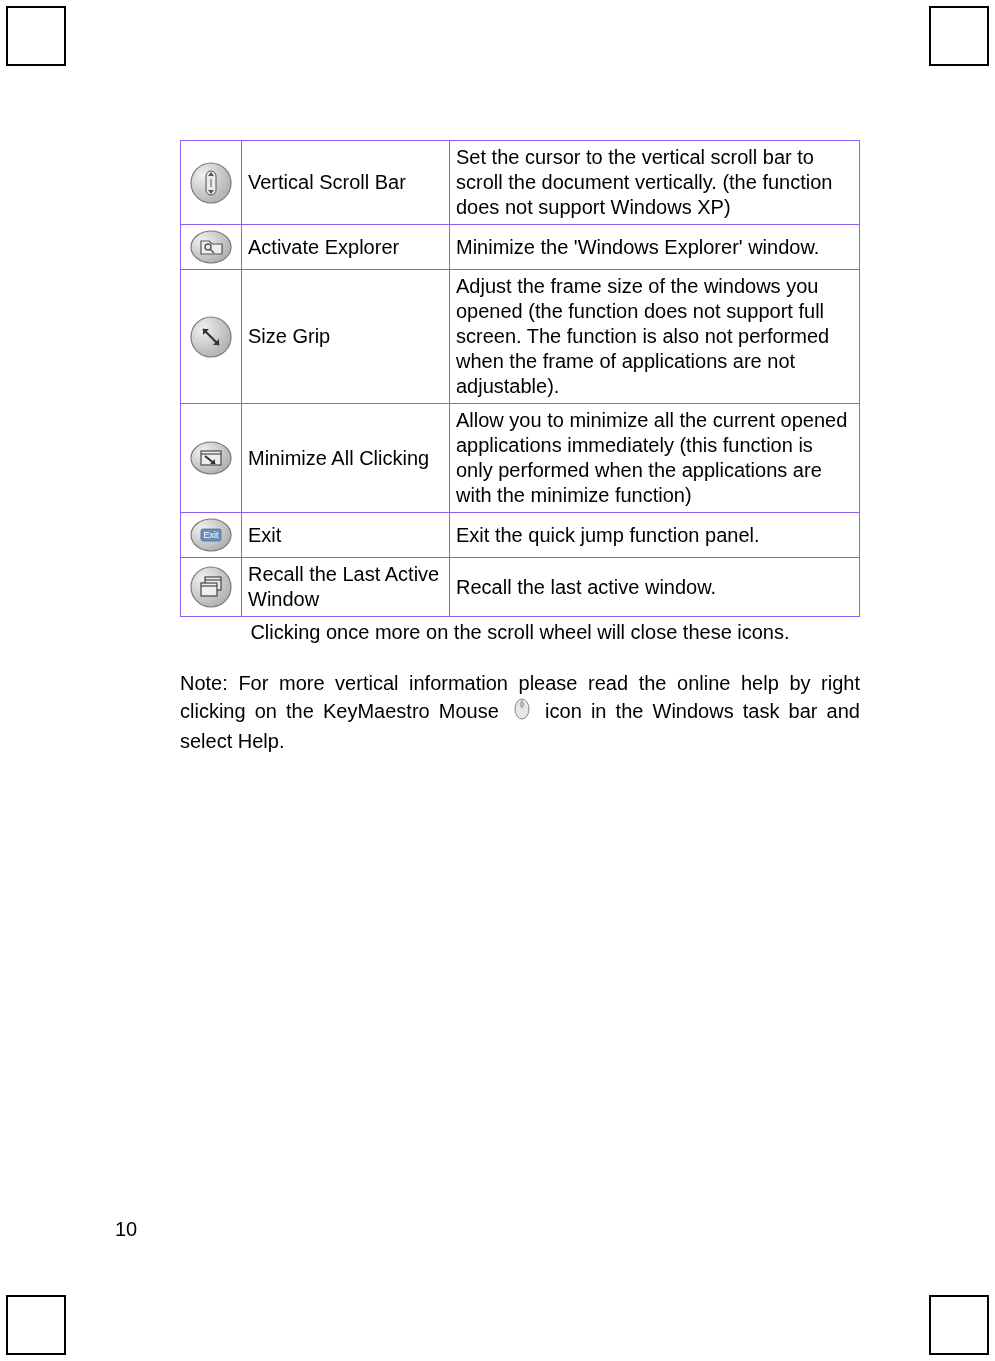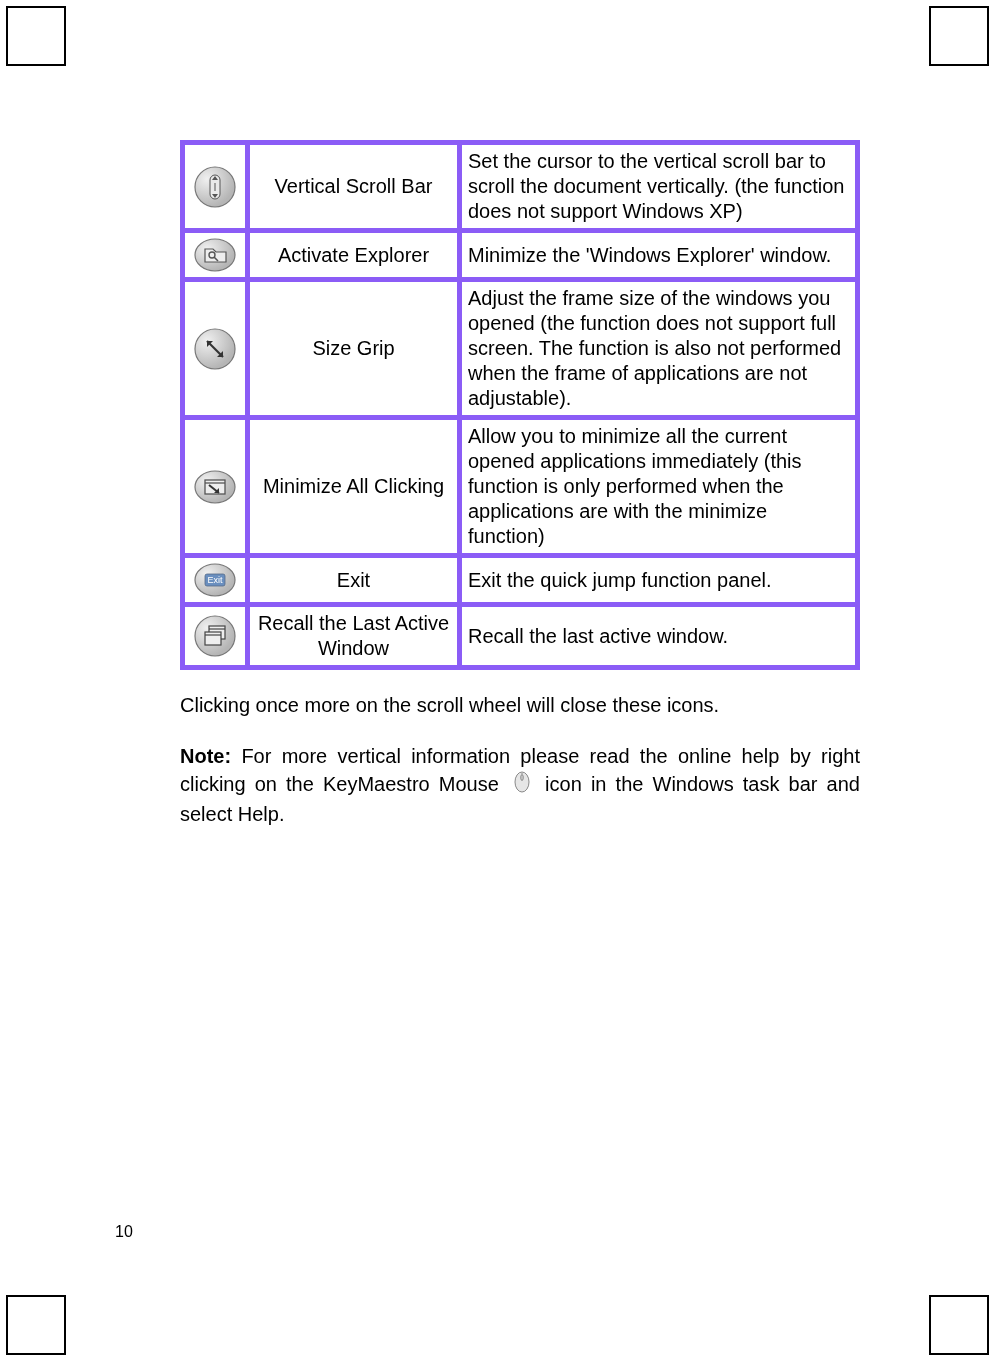--- a/index.html
+++ b/index.html
@@ -35,66 +35,66 @@
     left: 180px;
     width: 680px;
   }
 
   table.fn-table {
     border-collapse: collapse;
     width: 100%;
     table-layout: fixed;
   }
   table.fn-table td {
-    border: 5px solid #8b5cf6;
+    border: 1px solid #8b5cf6;
     padding: 4px 6px;
     vertical-align: middle;
     font-size: 20px;
     line-height: 1.25;
   }
   table.fn-table td.icon-cell {
     width: 56px;
     text-align: center;
     vertical-align: middle;
     padding: 4px 2px;
   }
   table.fn-table td.name-cell {
     width: 195px;
-    text-align: center;
   }
   table.fn-table td.desc-cell {
     
   }
 
   .below-text {
-    margin-top: 22px;
+    margin-top: 2px;
     font-size: 20px;
     line-height: 1.35;
+    text-align: center;
   }
 
   .note-block {
     margin-top: 24px;
     font-size: 20px;
     line-height: 1.35;
     text-align: justify;
   }
   .note-block .note-label {
-    font-weight: bold;
+    font-weight: normal;
   }
   .inline-icon {
     display: inline-block;
     vertical-align: middle;
     margin: 0 4px;
   }
 
   .page-number {
     position: absolute;
     bottom: 120px;
     left: 115px;
-    font-size: 16px;
+    font-size: 20px;
   }
 
   
   svg.icon-btn {
     display: block;
     margin: 0 auto;
   }
 </style>
 </head>
 <body>

